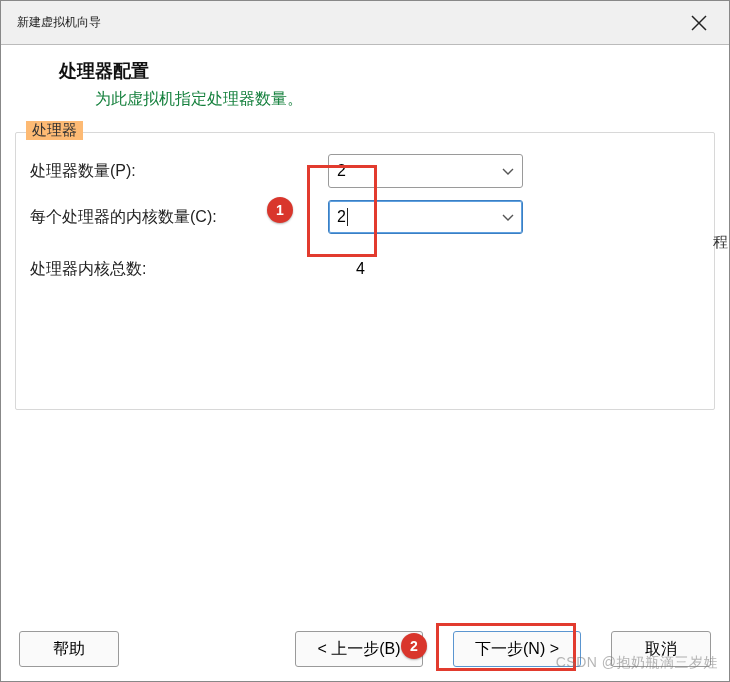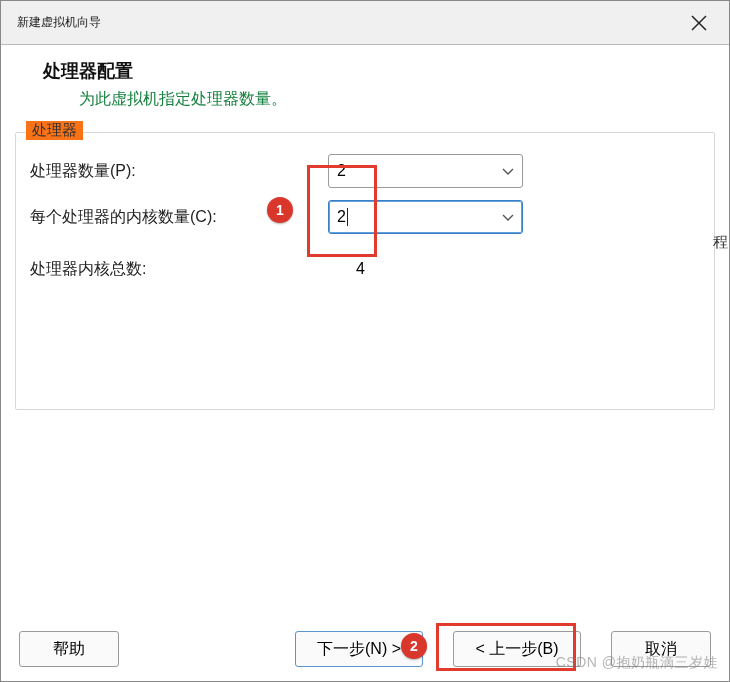--- a/index.html
+++ b/index.html
@@ -29,34 +29,34 @@
       padding: 0 10px 0 16px;
       justify-content: space-between;
     }
     .titlebar-title { font-size: 12px; color: #222; }
     .close-btn {
       width: 40px; height: 40px;
       display: flex; align-items: center; justify-content: center;
       cursor: pointer;
     }
     .close-btn svg { stroke: #222; stroke-width: 1.5; }
-    .header-section { padding: 14px 42px 12px 42px; }
+    .header-section { padding: 14px 42px 12px 58px; }
     .header-title { font-size: 18px; font-weight: bold; color: #111; }
     .header-desc { font-size: 16px; color: #15803d; padding-left: 36px; margin-top: 6px; }
     .content {
       margin: 10px 14px 0 14px;
       border: 1px solid #d8d8d8;
       border-radius: 2px;
       position: relative;
       padding: 12px 12px 120px 12px;
     }
     .group-label {
       position: absolute;
       top: -12px; left: 10px;
-      background: #f97316;
+      background: #fdba74;
       padding: 0 6px;
       font-size: 15px;
       color: #333;
     }
     .row {
       display: flex;
       align-items: center;
       min-height: 40px;
       margin-top: 6px;
     }
@@ -189,22 +189,22 @@
 
     <div class="row" style="margin-top:12px">
       <div class="row-label">处理器内核总数:</div>
       <div class="static-val">4</div>
     </div>
   </div>
 
   <div class="footer">
     <div class="btn btn-help">帮助</div>
     <div class="spacer"></div>
+    <div class="btn btn-back">&lt; 上一步(B)</div>
     <div class="btn btn-next">下一步(N) &gt;</div>
-    <div class="btn btn-back">&lt; 上一步(B)</div>
     <div class="btn btn-cancel">取消</div>
   </div>
 </div>
 
 <div class="annot-box1"></div>
 <div class="annot-badge badge1">1</div>
 <div class="annot-box2"></div>
 <div class="annot-badge badge2">2</div>
 
 <div style="position:absolute; right:2px; top:233px; font-size:15px; color:#333;">程</div>

